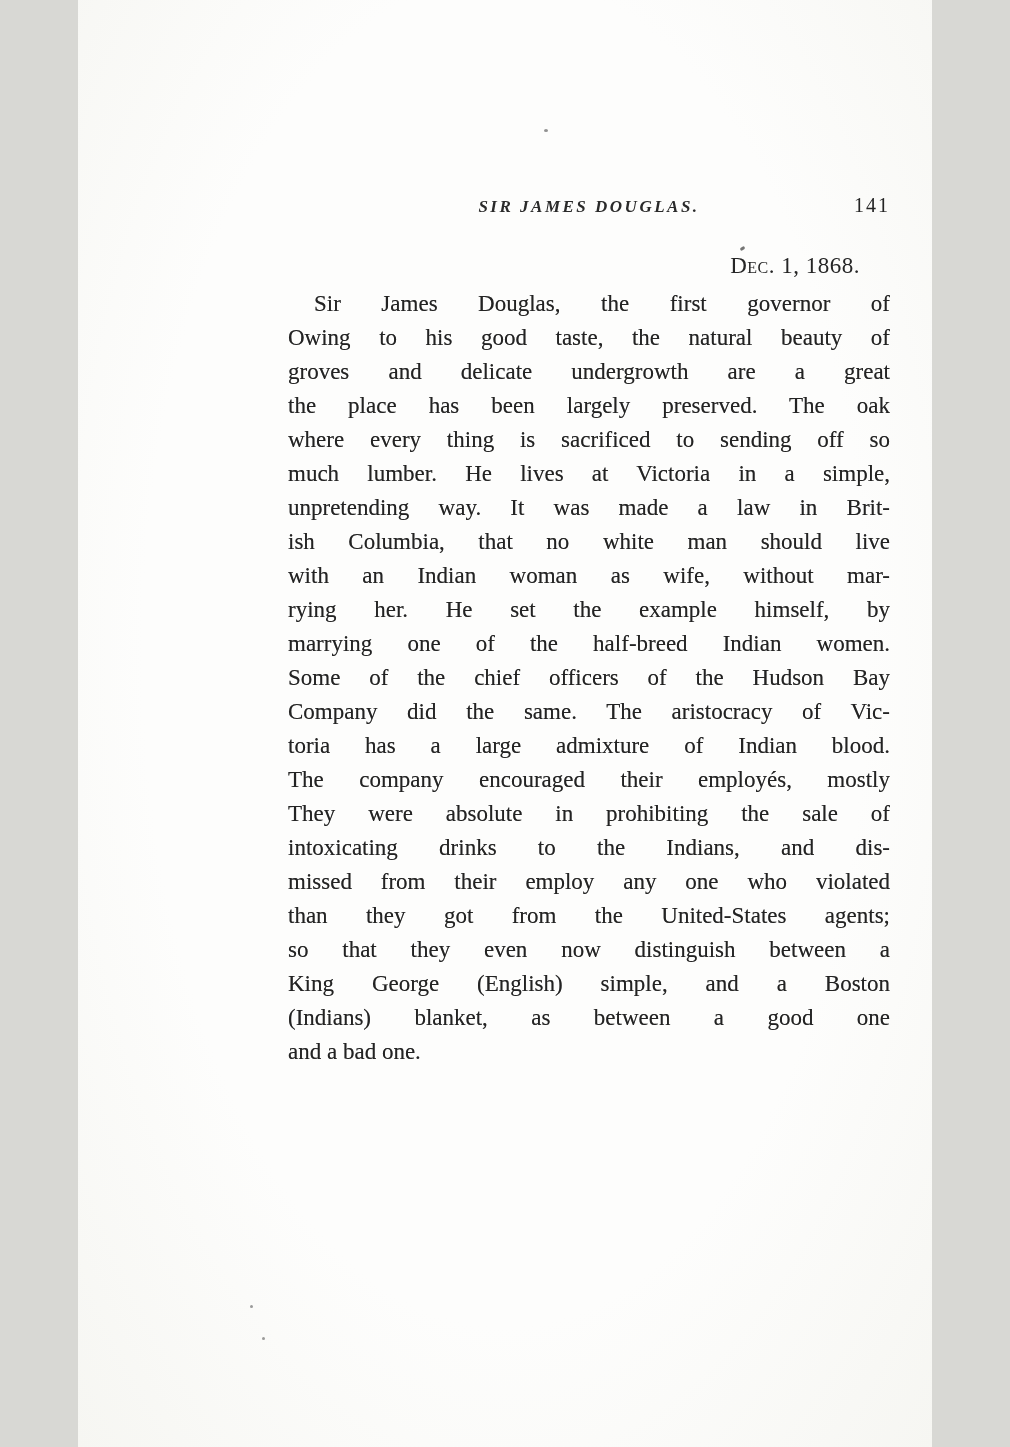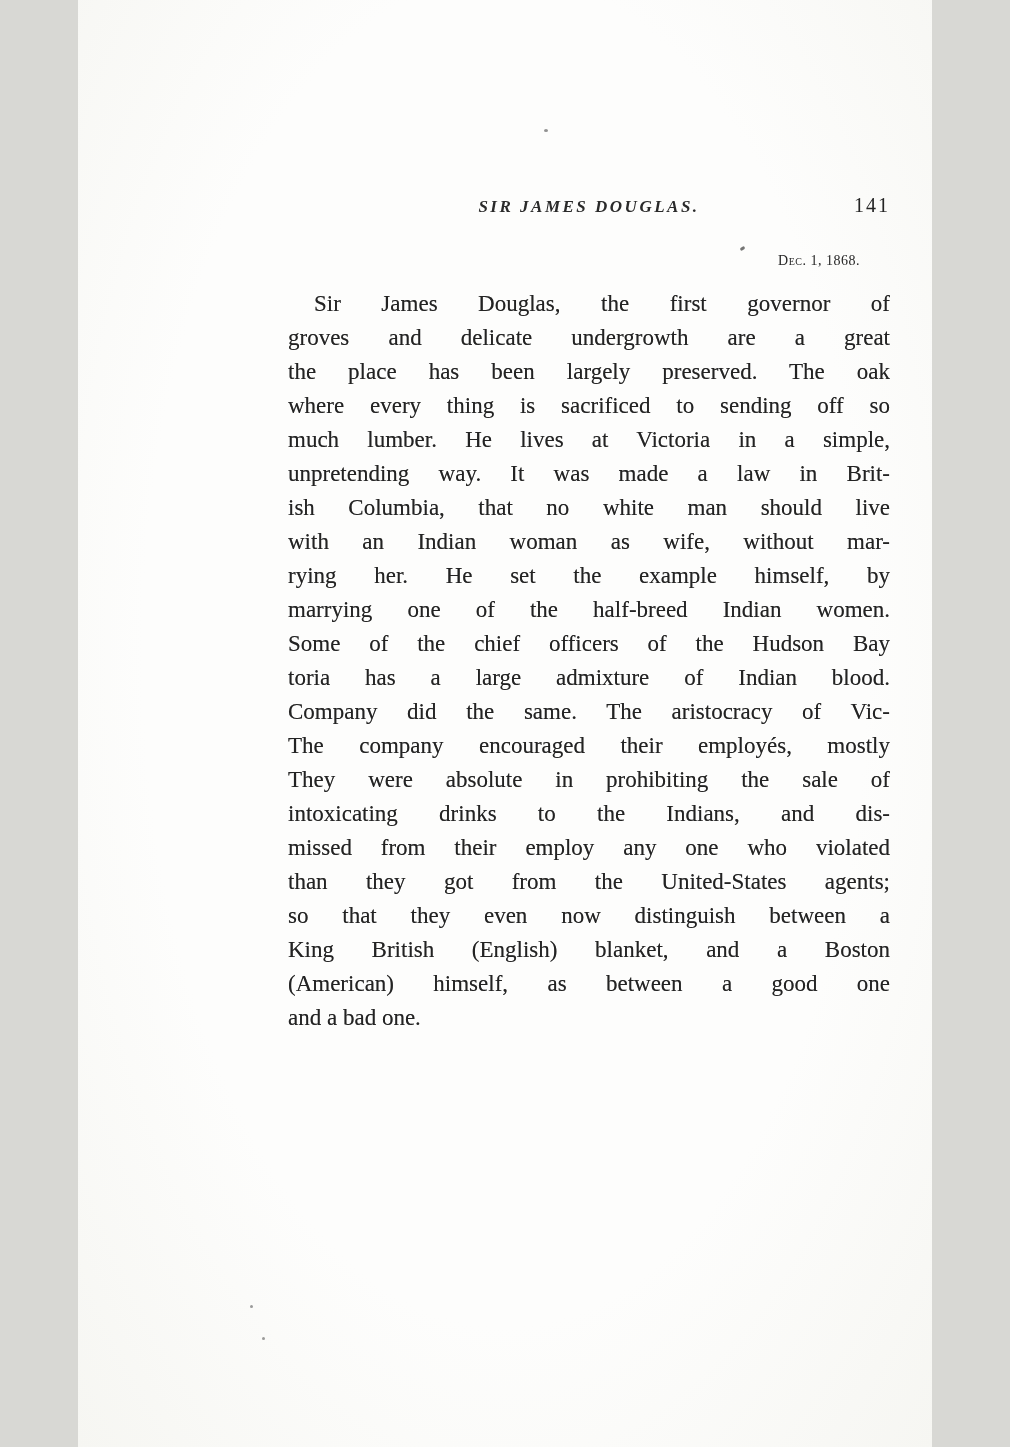--- a/index.html
+++ b/index.html
@@ -44,21 +44,21 @@
     letter-spacing: 2px;
     color: #242424;
   }
   .dateline {
     position: absolute;
     top: 253px;
     left: 210px;
     width: 572px;
     text-align: right;
     font-variant: small-caps;
-    font-size: 14px;
+    font-size: 23px;
     letter-spacing: 0.5px;
     color: #262626;
   }
   .body-text {
     position: absolute;
     top: 287px;
     left: 210px;
     width: 602px;
     font-size: 23px;
     line-height: 34px;
@@ -98,40 +98,41 @@
 
   <div class="header-row">
     <span class="running-title">SIR JAMES DOUGLAS.</span>
     <span class="page-number">141</span>
   </div>
 
   <div class="dateline">Dec. 1, 1868.</div>
 
   <div class="body-text">
       <div class="line first-line">Sir James Douglas, the first governor of</div>
+      <div class="line">Owing to his good taste, the natural beauty of</div>
       <div class="line">groves and delicate undergrowth are a great</div>
       <div class="line">the place has been largely preserved.  The oak</div>
       <div class="line">where every thing is sacrificed to sending off so</div>
       <div class="line">much lumber.  He lives at Victoria in a simple,</div>
       <div class="line">unpretending way.  It was made a law in Brit-</div>
       <div class="line">ish Columbia, that no white man should live</div>
       <div class="line">with an Indian woman as wife, without mar-</div>
       <div class="line">rying her.  He set the example himself, by</div>
       <div class="line">marrying one of the half-breed Indian women.</div>
       <div class="line">Some of the chief officers of the Hudson Bay</div>
+      <div class="line">Company did the same.  The aristocracy of Vic-</div>
       <div class="line">toria has a large admixture of Indian blood.</div>
-      <div class="line">Company did the same.  The aristocracy of Vic-</div>
       <div class="line">The company encouraged their employés, mostly</div>
       <div class="line">They were absolute in prohibiting the sale of</div>
       <div class="line">intoxicating drinks to the Indians, and dis-</div>
       <div class="line">missed from their employ any one who violated</div>
       <div class="line">than they got from the United-States agents;</div>
       <div class="line">so that they even now distinguish between a</div>
-      <div class="line">King British (English) blanket, and a Boston</div>
-      <div class="line">(American) himself, as between a good one</div>
+      <div class="line">King George (English) simple, and a Boston</div>
+      <div class="line">(Indians) blanket, as between a good one</div>
       <div class="line last-line">and a bad one.</div>
     </div>
 
   <div class="artifact dot-top"></div>
   <div class="artifact dot-accent"></div>
   <div class="artifact dot-right"></div>
   <div class="artifact ink-mark"></div>
   <div class="artifact speck-a"></div>
   <div class="artifact speck-b"></div>
   <div class="artifact speck-c"></div>

